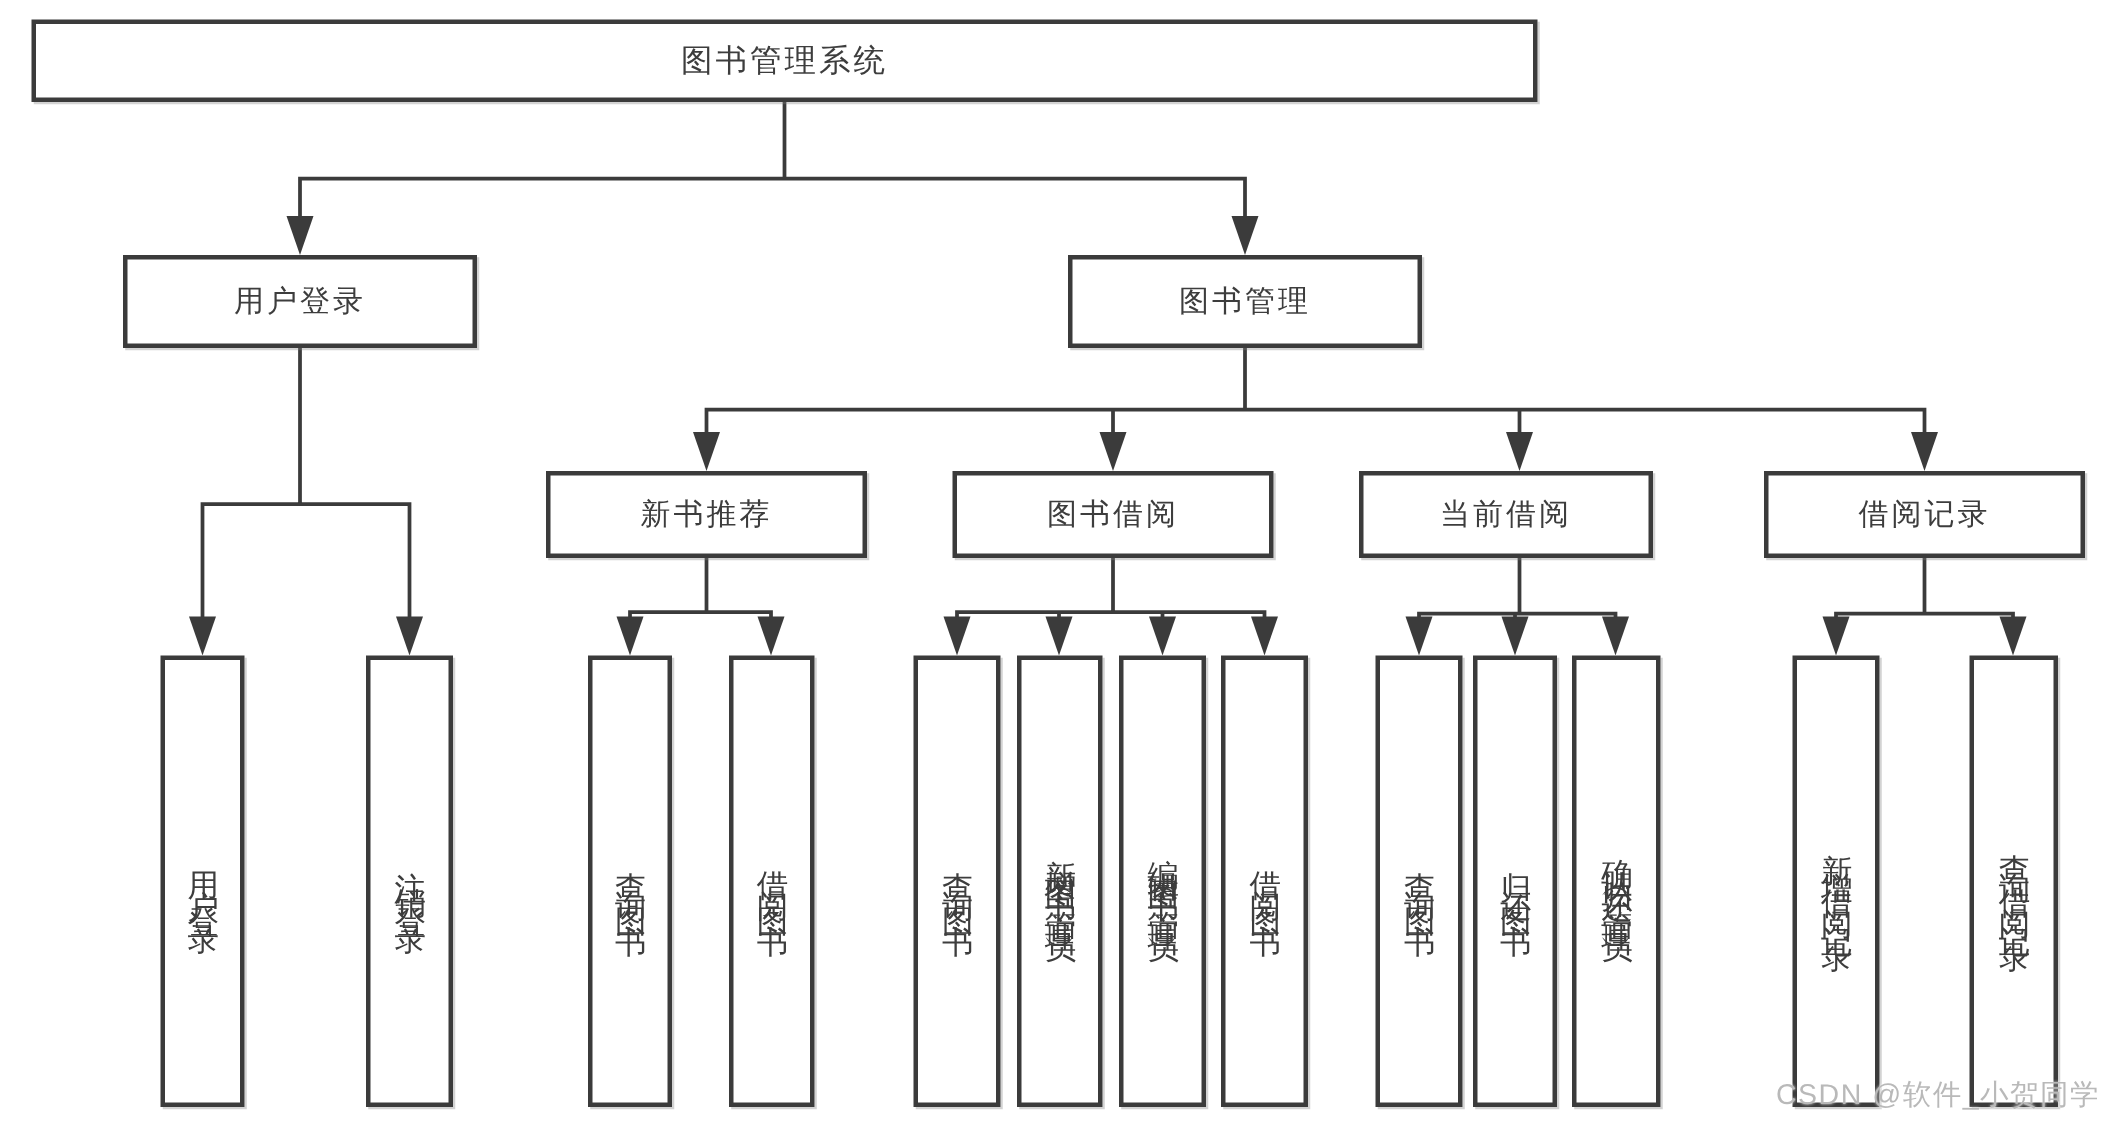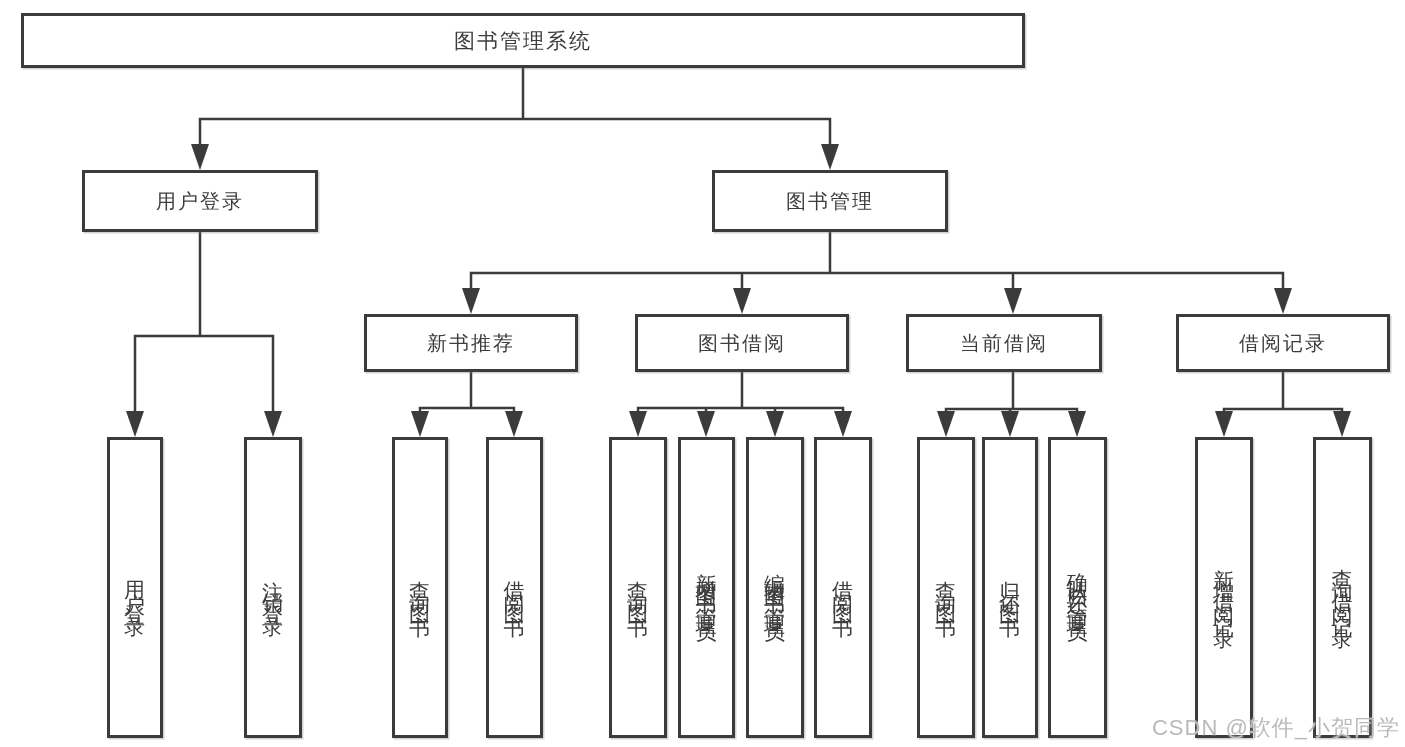--- a/index.html
+++ b/index.html
@@ -29,21 +29,21 @@
     text-orientation:mixed;
     font-size:21px;
     letter-spacing:12px;
     line-height:1;
   }
   .v.long { letter-spacing:7px; }
   .watermark {
     position:absolute;
     right:5px; bottom:4px;
     z-index:2;
-    font-size:22px;
+    font-size:19px;
     color:#b9b9b9;
     letter-spacing:1px;
     text-shadow:0 0 2px #ffffff;
     white-space:nowrap;
   }
 </style>
 </head>
 <body>
 
 <div id="canvas">

